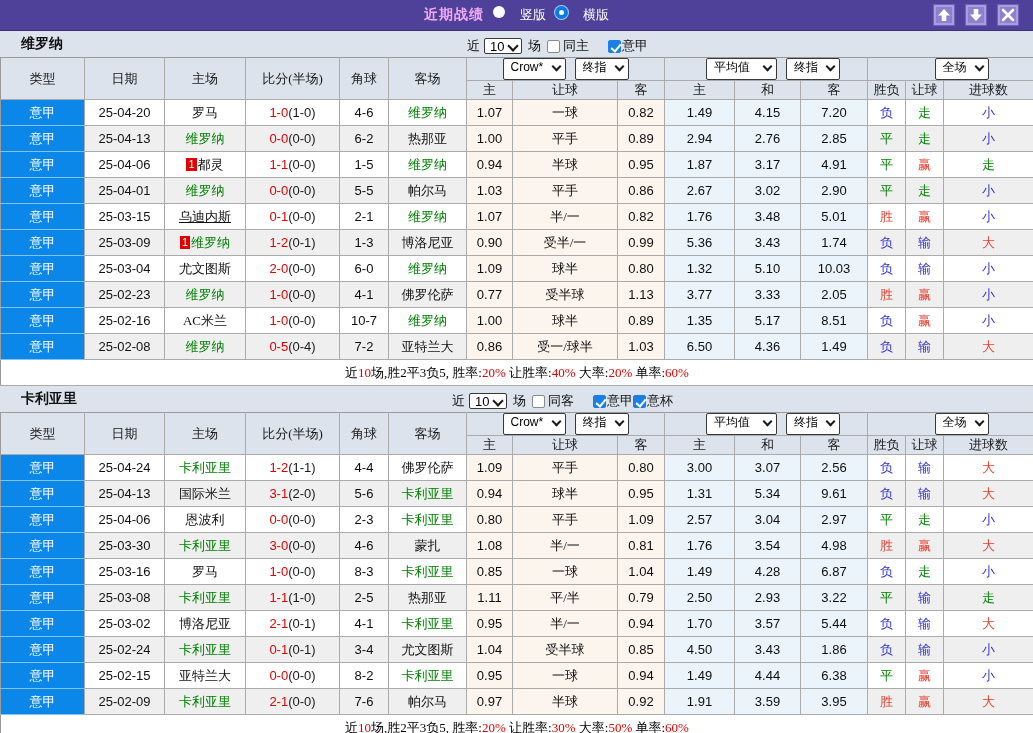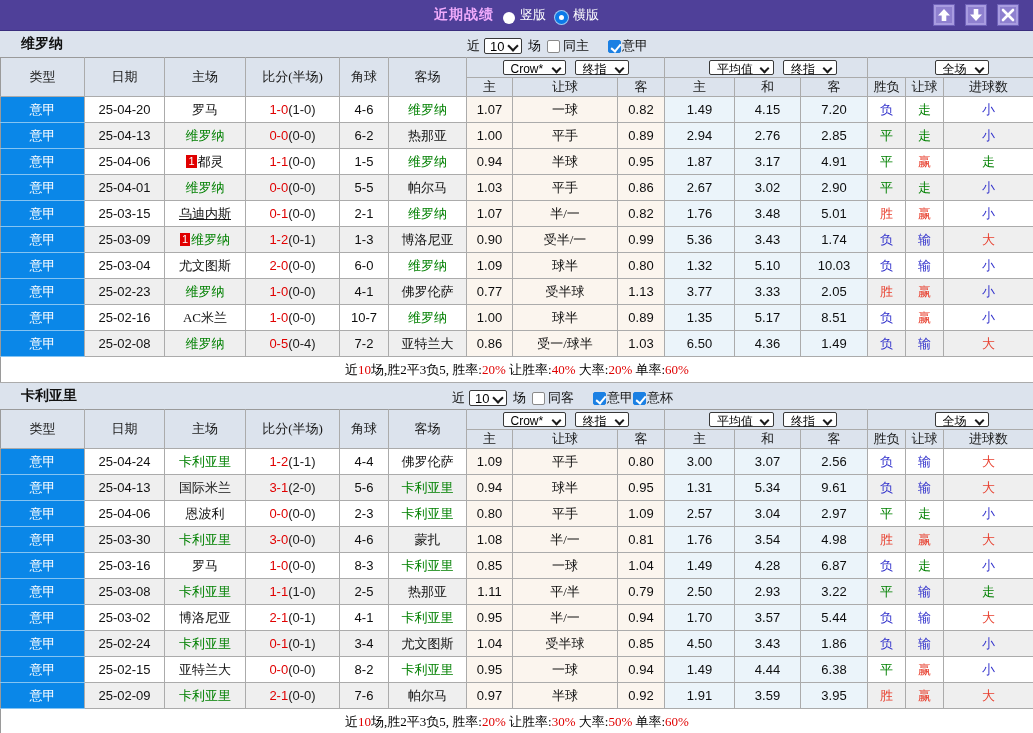--- a/index.html
+++ b/index.html
@@ -7,21 +7,21 @@
   body { font-family:"Liberation Sans", sans-serif; font-size:13px; color:#000; }
   .cjk { font-family:"Liberation Serif", serif; }
 
   .win { width:1033px; height:733px; position:relative; background:#fff; }
 
   
   .titlebar { height:31px; background:#4F4099; border-bottom:1px solid #3A2E7D;
               position:relative; display:flex; align-items:center; justify-content:center; }
   .tb-center { display:flex; align-items:center; gap:9px; }
   .tb-title { color:#f0abfc; font-weight:bold; font-size:14px; letter-spacing:1px; }
-  .radio-item { display:flex; align-items:flex-end; gap:5px; cursor:default; }
+  .radio-item { display:flex; align-items:flex-start; gap:15px; cursor:default; }
   .rdot { width:12px; height:12px; border-radius:50%; background:#fff; display:inline-block; }
   .rdot.on { width:13px; height:13px; border:4px solid #0C79E8; background:#fff; box-shadow:0 0 0 1px #9FCBF4; }
   .radio-label { color:#fff; font-size:13px; }
   .tb-buttons { position:absolute; right:14px; top:4px; display:flex; gap:10px; }
   .tbtn { width:22px; height:22px; background:#8E80CF; border:1px solid #6E61B8;
           box-shadow:inset 0 0 0 2px #A89CE0; display:flex; align-items:center; justify-content:center;
           cursor:pointer; padding:0; }
   .tbtn svg { display:block; }
 
   
@@ -55,23 +55,23 @@
   table.grid { width:1033px; border-collapse:collapse; table-layout:fixed;
                border:1px solid #9A9A9A; }
   table.grid th, table.grid td { border-style:solid; border-color:#ABABAB; border-width:0 1px 1px 0;
                                  text-align:center; vertical-align:middle;
                                  overflow:hidden; white-space:nowrap; font-weight:normal; }
   thead th { background:#DCE3ED; color:#1a1a1a; font-size:13px; }
   tr.hrow1 th { height:20px; }
   tr.hrow2 th { height:19px; font-size:13px; }
   .selcell { position:relative; }
   .hsel { display:flex; align-items:center; justify-content:center; gap:9px; }
-  .selwrap.small { height:15px; }
+  .selwrap.small { height:22px; }
   .selwrap.small select { height:15px; font-size:12px; padding:0 21px 1px 7px; }
-  .selwrap.small select.sel-avg { padding-right:20px; }
+  .selwrap.small select.sel-avg { padding-right:26px; }
   .selwrap.small::after { right:5px; top:4px; width:5px; height:5px; }
   .hsel.nudge-a { transform:translateX(7px); }
   .hsel.nudge-b { transform:translateX(11px); }
 
   tbody td { height:26px; font-size:13px; color:#0d0d0d; }
   tbody tr.even td { background:#EFEFEF; }
   tbody tr.odd td { background:#FFFFFF; }
   tbody td.c-odds { background:#FBF5EE !important; }
   tbody td.c-avg { background:#EBF4FA !important; }
   table.grid td.league { background:#0A87E8 !important; color:#fff; border-bottom-color:#85C4F2; }

